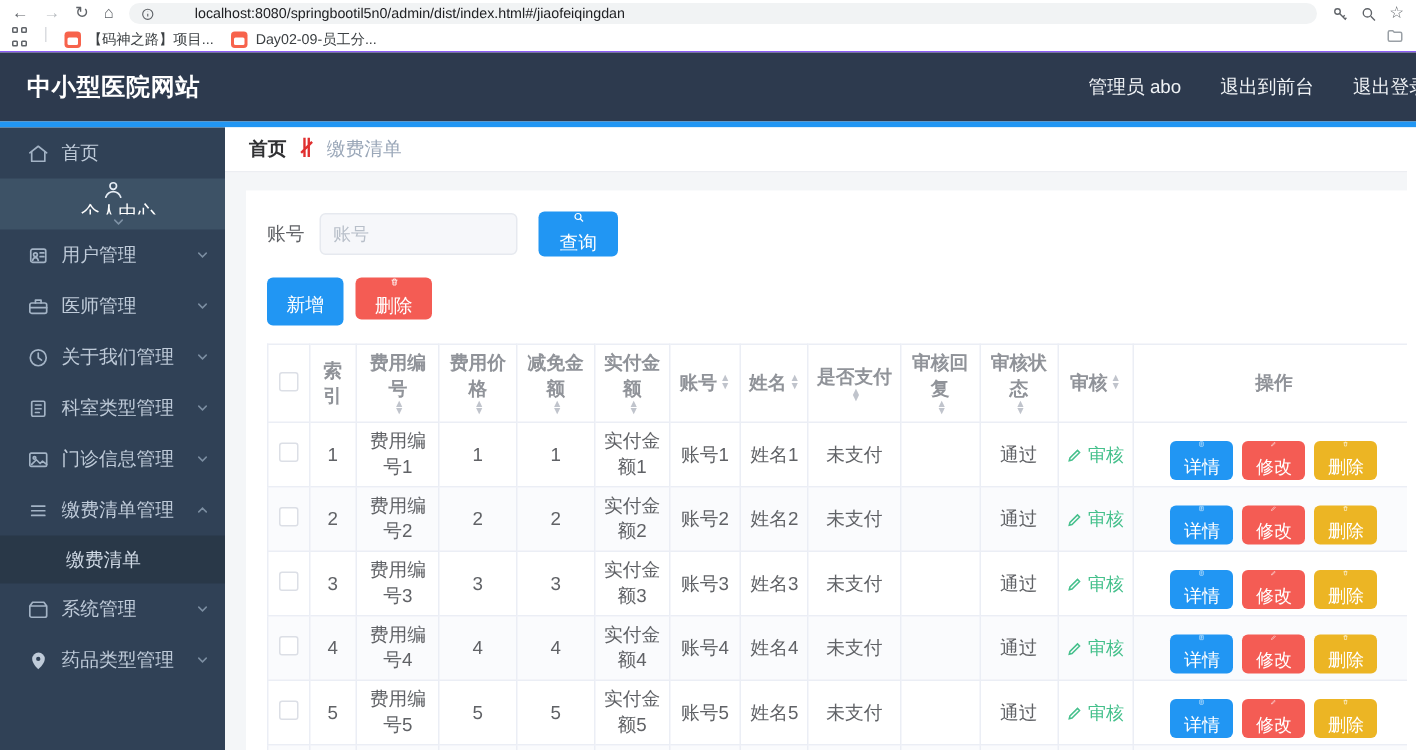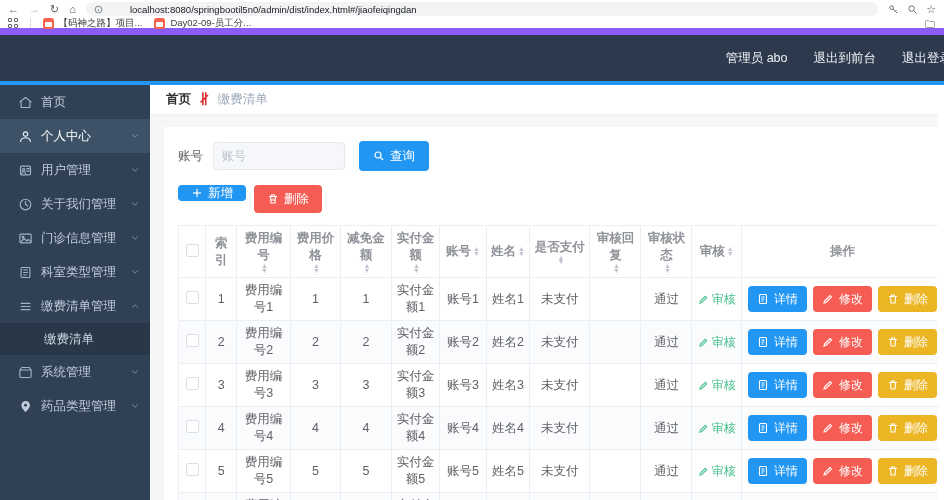--- a/index.html
+++ b/index.html
@@ -9,21 +9,21 @@
   
   .chrome { background:#fff; }
   .chrome-row1 { height:18px; display:flex; align-items:center; padding:0 8px; gap:10px; }
   .nav-ico { color:#5f6368; font-size:11px; line-height:1; cursor:pointer; }
   .nav-ico.dis { color:#b8bcc0; }
   .url-pill { flex:1; height:14px; background:#f1f3f4; border-radius:8px; display:flex;
     align-items:center; padding:0 8px; gap:6px; }
   .url-text { font-size:9.5px; color:#202124; white-space:nowrap; overflow:hidden;margin-left:21px; }
   .chrome-right { display:flex; gap:8px; align-items:center; }
   .chrome-row2 { height:17px; display:flex; padding:0 8px; gap:12px;
-    border-bottom:7px solid #8b5cf6; }
+    border-bottom:1px solid #8b5cf6; }
   .apps-grid { display:grid; grid-template-columns:4px 4px; grid-gap:1.5px; cursor:pointer; }
   .apps-grid span { width:4px; height:4px; border:1.2px solid #5f6368; border-radius:1px; }
   .bm { display:flex; align-items:center; gap:5px; cursor:pointer; }
   .bm-fav { width:11px; height:11px; background:#f7634c; border-radius:2.5px; position:relative; }
   .bm-fav:after { content:""; position:absolute; left:2px; right:2px; top:4px; bottom:2px;
     background:#fff; border-radius:1px; }
   .bm-label { font-size:9.5px; color:#3c4043; white-space:nowrap; }
   .bm-sep { width:1px; height:10px; background:#dadce0; }
   .bm-spacer { flex:1; }
 
@@ -34,21 +34,21 @@
   .header-right { margin-left:auto; margin-right:-26px; display:flex; gap:26px;
     font-size:12.5px; color:#f0f3f6; white-space:nowrap; }
   .header-right span { cursor:pointer; }
   .accent-line { height:4px; background:#2196f3; }
 
   
   .layout { display:flex; height:417px; }
   .sidebar { width:150px; background:#304156; flex:none; overflow:hidden; }
   .menu-item { height:34px; display:flex; align-items:center; padding:0 10px 0 18px;
     color:#bfcbd9; font-size:12.5px; cursor:pointer; }
-  .menu-item.active { background:#3d5266; color:#fff; }
+  .menu-item.active { background:#3d5266; color:#fff;flex-direction:column; }
   .menu-item .mi-icon { width:15px; height:15px; margin-right:8px; flex:none; display:flex; }
   .menu-item .mi-icon svg { width:15px; height:15px; stroke:#a3b3c5; }
   .menu-item.active .mi-icon svg { stroke:#e6edf5; }
   .mi-label { flex:1; white-space:nowrap; overflow:hidden; }
   .mi-chevron { width:10px; height:10px; flex:none; opacity:.8; }
   .submenu { background:#293848; }
   .submenu-item { height:32px; display:flex; align-items:center; padding-left:44px;
     color:#cfd9e4; font-size:12.5px; cursor:pointer; }
 
   .main { flex:1; background:#f4f6f8; min-width:0; display:flex; flex-direction:column; }
@@ -64,25 +64,25 @@
 
   
   .search-row { display:flex; align-items:center; gap:10px; }
   .search-label { font-size:12.5px; color:#606266; }
   .search-input { width:132px; height:28px; background:#f6f7fa; border:1px solid #e6e9ef;
     border-radius:4px; padding:0 8px; font-size:12px; color:#606266; outline:none;
     font-family:inherit; }
   .search-input::placeholder { color:#b8bfc9; }
   .btn { display:inline-flex; align-items:center; justify-content:center; gap:5px;
     border:none; border-radius:4px; color:#fff; font-size:12.5px; cursor:pointer;
-    font-family:inherit; }
+    font-family:inherit;flex-direction:column; }
   .btn svg { width:12px; height:12px; stroke:#fff; }
   .btn-query { background:#2196f3; height:30px; padding:0 14px; margin-left:4px; }
   .actions-row { margin-top:14px; display:flex; gap:8px; }
-  .btn-add { background:#2196f3; height:16px; padding:0 13px; }
+  .btn-add { background:#2196f3; height:16px; padding:16px 13px; }
   .btn-del-top { background:#f45c54; height:28px; padding:0 13px; }
 
   
   .table-wrap { margin-top:12px; }
   table { border-collapse:collapse; table-layout:fixed; font-size:12.5px; }
   th,td { border:1px solid #ebeef5; text-align:center; vertical-align:middle;
     padding:4px 3px; word-break:break-all; }
   thead th { color:#909399; font-weight:bold; height:48px; background:#fff; }
   tbody td { color:#606266; height:40px; }
   tbody tr:nth-child(even) td { background:#fafbfd; }
@@ -149,20 +149,21 @@
       <span class="bm-label">Day02-09-员工分...</span>
     </span>
     <span class="bm-spacer"></span>
     <svg width="12" height="12" viewBox="0 0 24 24" fill="none" stroke="#9aa0a6" stroke-width="2">
         <path d="M3 7a2 2 0 0 1 2-2h4l2 2h8a2 2 0 0 1 2 2v8a2 2 0 0 1-2 2H5a2 2 0 0 1-2-2z"></path>
       </svg>
   </div>
 </div>
 
 <div class="app-header">
+  <span class="app-title">中小型医院网站</span>
   <div class="header-right">
     <span>管理员 abo</span>
     <span>退出到前台</span>
     <span>退出登录</span>
   </div>
 </div>
 <div class="accent-line"></div>
 
 <div class="layout">
   <div class="sidebar" id="sidebar">
@@ -196,50 +197,62 @@
           </svg>
         </span>
         <span class="mi-label">用户管理</span>
         <svg class="mi-chevron" viewBox="0 0 24 24" fill="none" stroke="#8fa2b5" stroke-width="2.4" stroke-linecap="round">
           <polyline points="6 9 12 15 18 9"></polyline>
         </svg>
       </div>
       <div class="menu-item">
         <span class="mi-icon">
           <svg viewBox="0 0 24 24" fill="none" stroke-width="1.8" stroke-linecap="round" stroke-linejoin="round">
+            <rect x="3" y="8" width="18" height="11" rx="2"></rect>
+            <path d="M9 8V5h6v3M3 13h18"></path>
+          </svg>
+        </span>
+        <span class="mi-label">医师管理</span>
+        <svg class="mi-chevron" viewBox="0 0 24 24" fill="none" stroke="#8fa2b5" stroke-width="2.4" stroke-linecap="round">
+          <polyline points="6 9 12 15 18 9"></polyline>
+        </svg>
+      </div>
+      <div class="menu-item">
+        <span class="mi-icon">
+          <svg viewBox="0 0 24 24" fill="none" stroke-width="1.8" stroke-linecap="round" stroke-linejoin="round">
             <circle cx="12" cy="12" r="8.5"></circle>
             <path d="M12 7v5l3.5 2.5"></path>
           </svg>
         </span>
         <span class="mi-label">关于我们管理</span>
+        <svg class="mi-chevron" viewBox="0 0 24 24" fill="none" stroke="#8fa2b5" stroke-width="2.4" stroke-linecap="round">
+          <polyline points="6 9 12 15 18 9"></polyline>
+        </svg>
+      </div>
+      <div class="menu-item">
+        <span class="mi-icon">
+          <svg viewBox="0 0 24 24" fill="none" stroke-width="1.8" stroke-linecap="round" stroke-linejoin="round">
+            <rect x="5" y="4" width="14" height="16" rx="1.5"></rect>
+            <path d="M9 8h6M9 12h6M9 16h4"></path>
+          </svg>
+        </span>
+        <span class="mi-label">科室类型管理</span>
         <svg class="mi-chevron" viewBox="0 0 24 24" fill="none" stroke="#8fa2b5" stroke-width="2.4" stroke-linecap="round">
           <polyline points="6 9 12 15 18 9"></polyline>
         </svg>
       </div>
       <div class="menu-item">
         <span class="mi-icon">
           <svg viewBox="0 0 24 24" fill="none" stroke-width="1.8" stroke-linecap="round" stroke-linejoin="round">
             <rect x="3" y="5" width="18" height="14" rx="1.5"></rect>
             <circle cx="8" cy="10" r="1.4"></circle>
             <path d="M5 17l5-5 4 4 2.5-2.5L21 17"></path>
           </svg>
         </span>
         <span class="mi-label">门诊信息管理</span>
-        <svg class="mi-chevron" viewBox="0 0 24 24" fill="none" stroke="#8fa2b5" stroke-width="2.4" stroke-linecap="round">
-          <polyline points="6 9 12 15 18 9"></polyline>
-        </svg>
-      </div>
-      <div class="menu-item">
-        <span class="mi-icon">
-          <svg viewBox="0 0 24 24" fill="none" stroke-width="1.8" stroke-linecap="round" stroke-linejoin="round">
-            <rect x="5" y="4" width="14" height="16" rx="1.5"></rect>
-            <path d="M9 8h6M9 12h6M9 16h4"></path>
-          </svg>
-        </span>
-        <span class="mi-label">科室类型管理</span>
         <svg class="mi-chevron" viewBox="0 0 24 24" fill="none" stroke="#8fa2b5" stroke-width="2.4" stroke-linecap="round">
           <polyline points="6 9 12 15 18 9"></polyline>
         </svg>
       </div>
       <div class="menu-item">
         <span class="mi-icon">
           <svg viewBox="0 0 24 24" fill="none" stroke-width="1.8" stroke-linecap="round" stroke-linejoin="round">
             <path d="M5 7h14M5 12h14M5 17h14"></path>
           </svg>
         </span>

